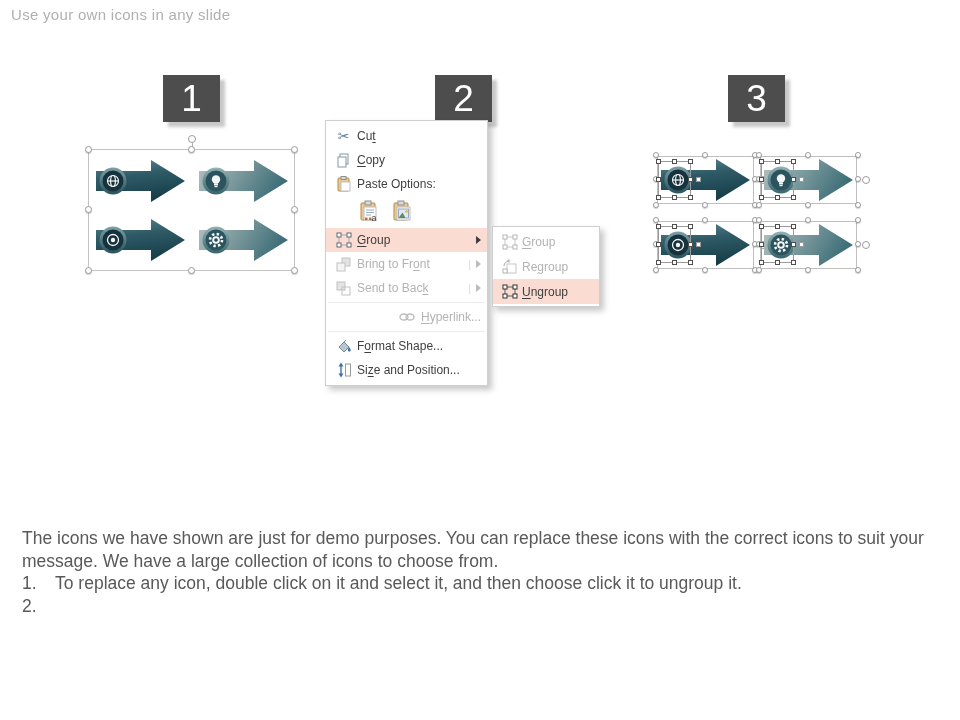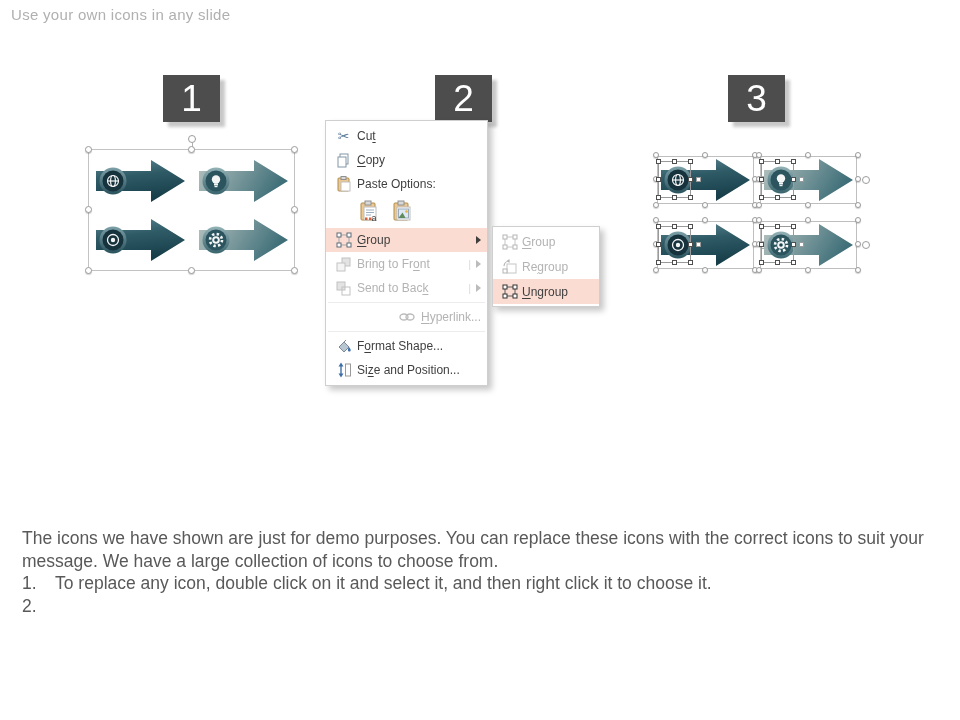--- a/index.html
+++ b/index.html
@@ -455,20 +455,20 @@
           <i class="hs br"></i>
       </div>
       <i class="adj-dot"></i>
     </div>
   </div>
 
   <div class="desc">
     <div>The icons we have shown are just for demo purposes. You can replace these icons with the correct icons to suit your message. We have a large collection of icons to choose from.</div>
     <div class="dl-row">
       <span class="dl-num">1.</span>
-      <span>To replace any icon, double click on it and select it, and then right click it to choose it.</span>
+      <span>To replace any icon, double click on it and select it, and then choose click it to ungroup it.</span>
     </div>
     <div class="dl-row">
       <span class="dl-num">2.</span>
     </div>
   </div>
 
 </div>
 
 </body></html>

